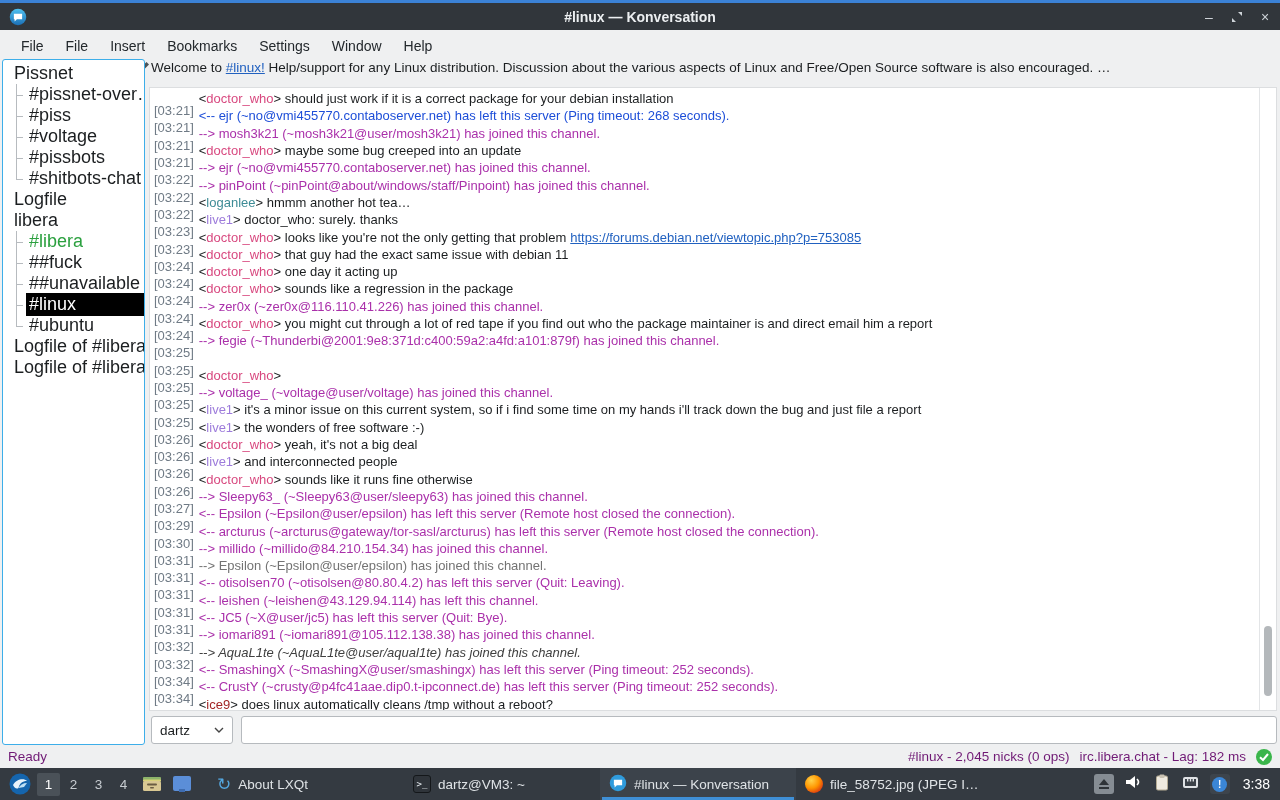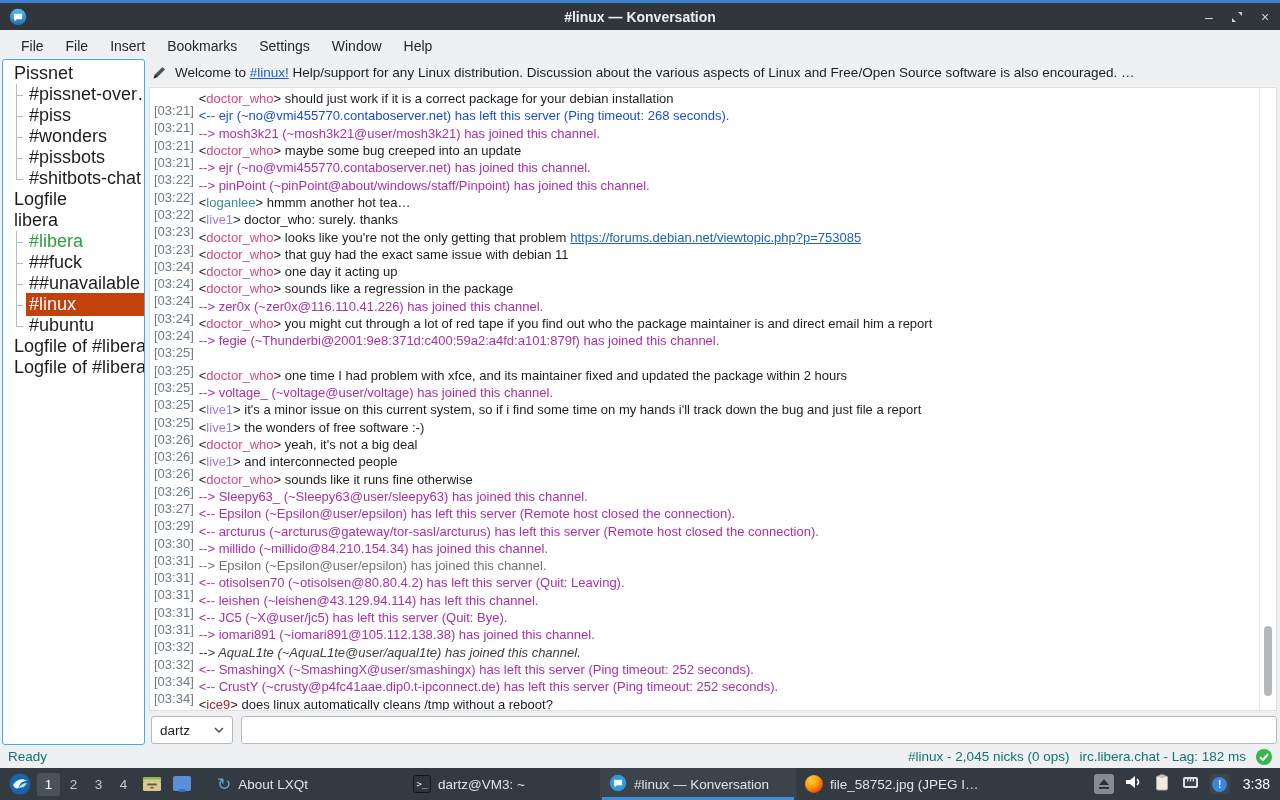--- a/index.html
+++ b/index.html
@@ -11,52 +11,52 @@
   .titlebar .app-icon { width:18px; height:18px; margin-left:9px; }
   .titlebar .title { position:absolute; left:0; right:0; text-align:center; color:#eceff1; font-weight:bold; font-size:14px; }
   .win-controls { position:absolute; right:6px; top:0; height:27px; display:flex; align-items:center; gap:10px; }
   .win-btn { width:18px; height:18px; display:flex; align-items:center; justify-content:center; color:#ced3d8; font-size:14px; cursor:default; }
 
   
   .menubar { position:absolute; top:33px; left:0; width:1280px; height:25px; background:#eff0f1; display:flex; align-items:center; padding-left:10px; }
   .menu-item { padding:2px 11px; font-size:14px; color:#23282c; }
 
   
-  .topicbar { position:absolute; left:152px; top:60px; right:4px; height:24px; display:flex; align-items:center; gap:8px; font-size:13.5px; white-space:nowrap; overflow:hidden; }
+  .topicbar { position:absolute; left:136px; top:60px; right:4px; height:24px; display:flex; align-items:flex-start; font-size:13.5px; white-space:nowrap; overflow:hidden; }
   .topicbar .pencil { flex:0 0 auto; }
   .topic-link { color:#2161c0; text-decoration:underline; }
 
   
   .sidebar { position:absolute; left:2px; top:59px; width:143px; height:686px; background:#fff; border:1px solid #3daee9; border-radius:3px; padding-top:3px; overflow:hidden; }
   .srow { position:relative; height:21px; display:flex; align-items:center; padding-left:8px; font-size:18px; }
   .srow.child { padding-left:23px; }
   .srow.child::before { content:""; position:absolute; left:13px; top:0; width:1px; height:100%; background:#b7bbbf; }
   .srow.child.last::before { height:50%; }
   .srow.child::after { content:""; position:absolute; left:13px; top:50%; width:7px; height:1px; background:#b7bbbf; }
   .srow .lbl { flex:1; padding:1px 3px; white-space:nowrap; overflow:hidden; }
   .srow.green .lbl { color:#2ba03f; }
-  .srow.selected .lbl { background:#c2410c; color:#fff; }
+  .srow.selected .lbl { background:#000000; color:#fff; }
 
   
   .chat { position:absolute; left:149px; top:87px; width:1128px; height:624px; background:#fff; border:1px solid #dcdee0; overflow:hidden; padding:2px 0 0 4px; }
   .cline { height:17.3px; font-size:13px; white-space:nowrap; display:flex; align-items:center; }
   .ts { color:#6f7a85; margin-right:5px;margin-top:24px; }
   .ctext { color:#1b1e20; }
   .cbr { color:#1b1e20; }
   .clink { color:#2161c0; text-decoration:underline; margin-left:4px; }
   .cev { }
   .scroll-track { position:absolute; right:16px; top:0; bottom:0; width:1px; background:#e3e5e7; }
   .scroll-thumb { position:absolute; right:4px; top:538px; width:8px; height:70px; background:#b4b8bb; border-radius:4px; }
 
   
   .nick-combo { position:absolute; left:151px; top:716px; width:82px; height:28px; background:#fff; border:1px solid #b6babe; border-radius:3px; display:flex; align-items:center; padding:0 8px; font-size:13.5px; justify-content:space-between; }
   .chat-input { position:absolute; left:241px; top:716px; width:1036px; height:28px; background:#fff; border:1px solid #b6babe; border-radius:3px; font-size:13.5px; padding:0 6px; font-family:"Liberation Sans",sans-serif; }
 
   
-  .statusbar { position:absolute; left:0; top:745px; width:1280px; height:23px; display:flex; align-items:center; font-size:13.5px; padding:0 8px; color:#0f766e; }
+  .statusbar { position:absolute; left:0; top:745px; width:1280px; height:23px; display:flex; align-items:center; font-size:13.5px; padding:0 8px; color:#701a75; }
   .status-right { margin-left:auto; display:flex; align-items:center; gap:10px; }
 
   
   .taskbar { position:absolute; left:0; top:768px; width:1280px; height:32px; background:#343a41; display:flex; align-items:center; padding:0 6px; gap:2px; }
   .ws { width:23px; height:23px; display:flex; align-items:center; justify-content:center; color:#c7ccd1; font-size:13.5px; border-radius:2px; margin:0 1px; }
   .ws.active { background:#4a5158; color:#fff; }
   .launcher { width:24px; height:24px; display:flex; align-items:center; justify-content:center; margin:0 2px; }
   .task-btn { width:196px; height:32px; display:flex; align-items:center; gap:7px; padding:0 9px; color:#dfe3e6; font-size:13.5px; position:relative; overflow:hidden; white-space:nowrap; }
   .task-btn .tlabel { overflow:hidden; text-overflow:ellipsis; }
   .task-btn.active { background:#3c434b; }
@@ -127,21 +127,21 @@
     <div class="srow">
       <span class="lbl">Pissnet</span>
     </div>
     <div class="srow child">
       <span class="lbl">#pissnet-over…</span>
     </div>
     <div class="srow child">
       <span class="lbl">#piss</span>
     </div>
     <div class="srow child">
-      <span class="lbl">#wonders</span>
+      <span class="lbl">#voltage</span>
     </div>
     <div class="srow child">
       <span class="lbl">#pissbots</span>
     </div>
     <div class="srow child last">
       <span class="lbl">#shitbots-chat</span>
     </div>
     <div class="srow">
       <span class="lbl">Logfile</span>
     </div>
@@ -263,21 +263,20 @@
       <span class="cev" style="color: rgb(170, 48, 170);">--&gt; fegie (~Thunderbi@2001:9e8:371d:c400:59a2:a4fd:a101:879f) has joined this channel.</span>
     </div>
     <div class="cline">
       <span class="ts">[03:25]</span>
     </div>
     <div class="cline">
       <span class="ts">[03:25]</span>
       <span class="cbr">&lt;</span>
       <span style="color: rgb(216, 72, 127);">doctor_who</span>
       <span class="cbr">&gt;&nbsp;</span>
-      <span class="ctext">one time I had problem with xfce, and its maintainer fixed and updated the package within 2 hours</span>
     </div>
     <div class="cline">
       <span class="ts">[03:25]</span>
       <span class="cev" style="color: rgb(170, 48, 170);">--&gt; voltage_ (~voltage@user/voltage) has joined this channel.</span>
     </div>
     <div class="cline">
       <span class="ts">[03:25]</span>
       <span class="cbr">&lt;</span>
       <span style="color: rgb(157, 123, 219);">live1</span>
       <span class="cbr">&gt;&nbsp;</span>

